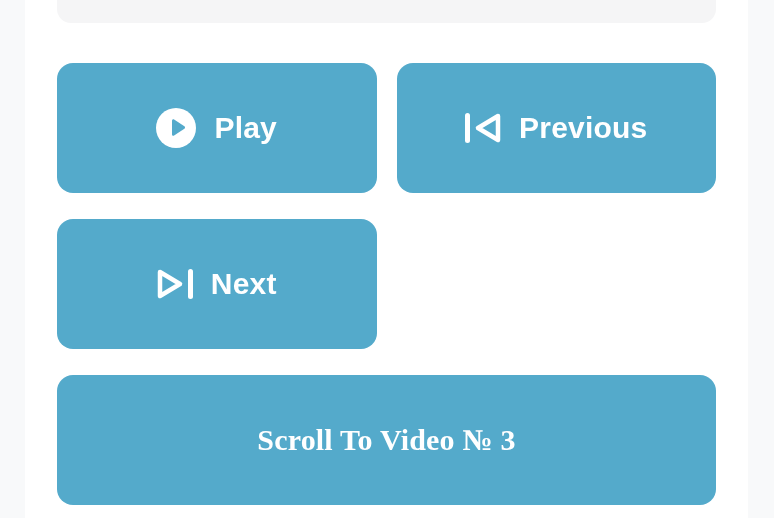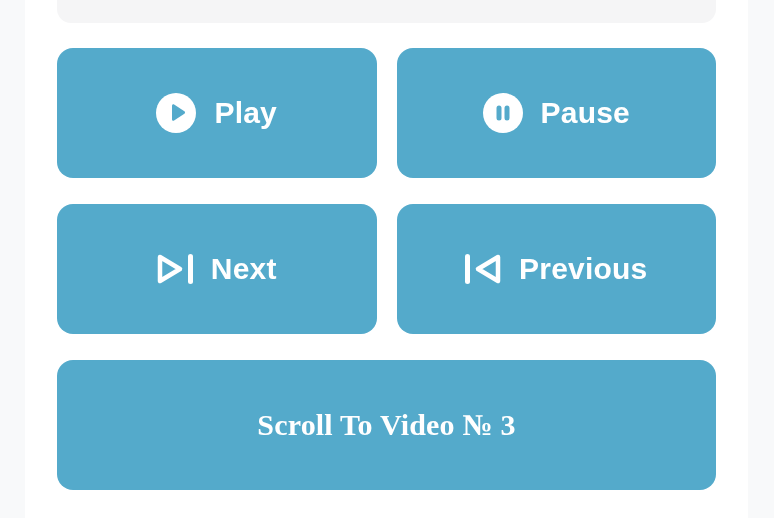--- a/index.html
+++ b/index.html
@@ -28,21 +28,21 @@
     background: var(--surface);
     padding: 0 32px;
   }
   .top-card {
     height: 63px;
     margin-top: -40px;
     background: var(--card);
     border-radius: 14px;
   }
   .controls {
-    margin-top: 25px;
+    margin-top: 40px;
     display: grid;
     grid-template-columns: 1fr 1fr;
     column-gap: 20px;
     row-gap: 26px;
   }
   .ctrl-btn {
     height: 130px;
     border: none;
     border-radius: 16px;
     background: var(--accent);
@@ -76,49 +76,39 @@
     <button class="ctrl-btn">
       <span class="icon">
         <svg width="40" height="40" viewBox="0 0 40 40" aria-hidden="true">
           <circle cx="20" cy="20" r="20" class="white-fill"></circle>
           <path d="M16 12.6 C16 11.5 17.2 10.85 18.1 11.43 L28.4 18.33 C29.25 18.9 29.25 20.15 28.4 20.72 L18.1 27.62 C17.17 28.24 16 27.57 16 26.45 Z" class="accent-fill"></path>
         </svg>
       </span>
       <span>Play</span>
     </button>
 
+
     <button class="ctrl-btn">
       <span class="icon">
-        <svg width="40" height="40" viewBox="0 0 40 40" aria-hidden="true">
-          <circle cx="20" cy="20" r="20" class="white-fill"></circle>
-          <rect x="13.5" y="12.5" width="5" height="15" rx="2.5" class="accent-fill"></rect>
-          <rect x="21.5" y="12.5" width="5" height="15" rx="2.5" class="accent-fill"></rect>
+        <svg width="36" height="32" viewBox="0 0 36 32" aria-hidden="true">
+          <rect x="0" y="1" width="5" height="30" rx="2.5" class="white-fill"></rect>
+          <path d="M33 4 L13 16 L33 28 Z" class="white-stroke"></path>
         </svg>
       </span>
-      <span>Pause</span>
+      <span>Previous</span>
     </button>
 
     <button class="ctrl-btn">
       <span class="icon">
         <svg width="36" height="32" viewBox="0 0 36 32" aria-hidden="true">
           <path d="M3 4 L23 16 L3 28 Z" class="white-stroke"></path>
           <rect x="31" y="1" width="5" height="30" rx="2.5" class="white-fill"></rect>
         </svg>
       </span>
       <span>Next</span>
     </button>
 
-    <button class="ctrl-btn">
-      <span class="icon">
-        <svg width="36" height="32" viewBox="0 0 36 32" aria-hidden="true">
-          <rect x="0" y="1" width="5" height="30" rx="2.5" class="white-fill"></rect>
-          <path d="M33 4 L13 16 L33 28 Z" class="white-stroke"></path>
-        </svg>
-      </span>
-      <span>Previous</span>
-    </button>
-
     <button class="ctrl-btn full">
       <span>Scroll To Video № 3</span>
     </button>
 
   </div>
 </div>
 
 </body></html>

